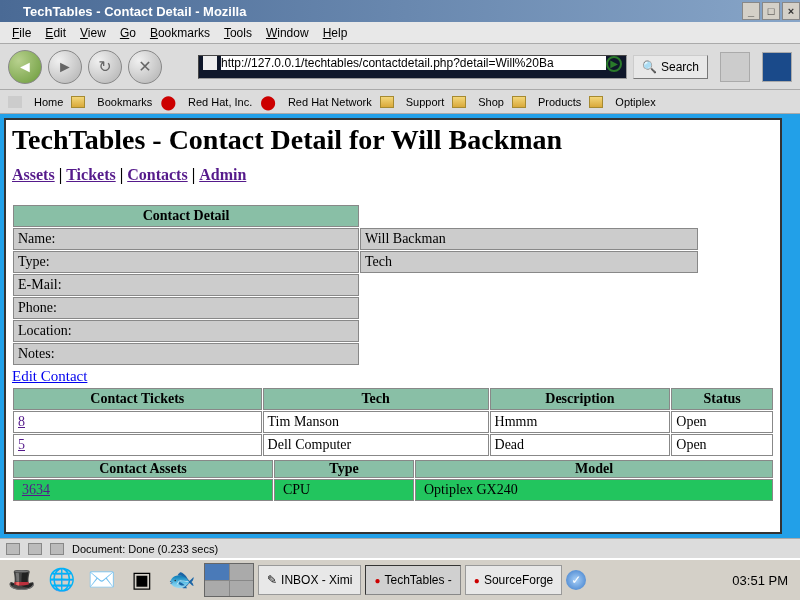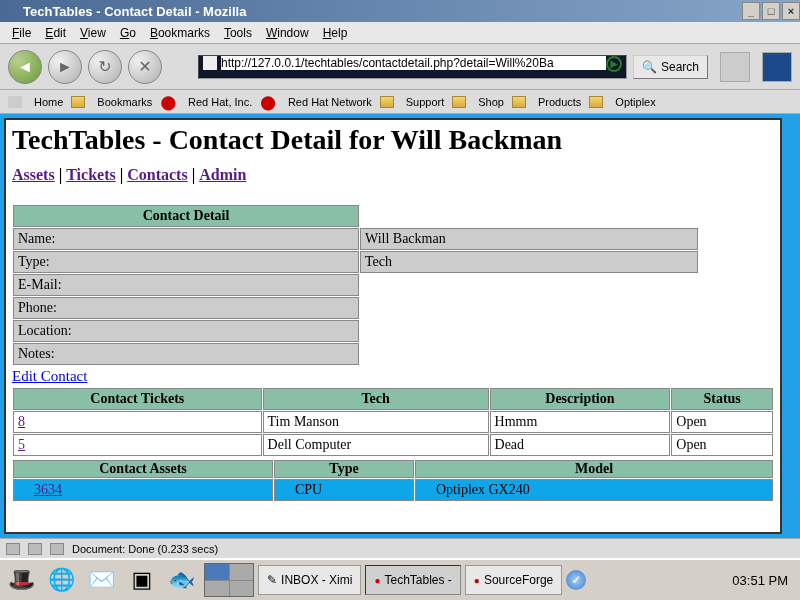--- a/index.html
+++ b/index.html
@@ -51,21 +51,21 @@
 .tickets th { background: #89bfa6; border: 1px solid #888; font-family: "Times New Roman", serif; font-size: 14px; font-weight: bold; padding: 2px; }
 .tickets td { background: #ffffff; border: 1px solid #888; font-family: "Times New Roman", serif; font-size: 14px; padding: 2px 4px; }
 .tickets td a { color: #551a8b; text-decoration: underline; }
 .tickets .c1 { width: 220px; }
 .tickets .c2 { width: 200px; }
 .tickets .c3 { width: 160px; }
 .tickets .c4 { width: 90px; }
 
 .assets { border-collapse: separate; border-spacing: 1px; width: 100%; margin-top: 2px; }
 .assets th { background: #89bfa6; border: 1px solid #888; font-family: "Times New Roman", serif; font-size: 14px; font-weight: bold; padding: 0; }
-.assets td { background: #0ea5e9; border: 1px solid #888; font-family: "Times New Roman", serif; font-size: 14px; padding: 2px 20px; }
+.assets td { background: #22c55e; border: 1px solid #888; font-family: "Times New Roman", serif; font-size: 14px; padding: 2px 8px; }
 .assets td a { color: #551a8b; text-decoration: underline; }
 
 
 .statusbar { background: #dcdcdc; height: 20px; border-top: 1px solid #aaa; display: flex; align-items: center; padding: 0 6px; font-size: 11px; gap: 8px; }
 .statusbar .sicon { width: 14px; height: 12px; background: #bbb; border: 1px solid #888; }
 
 
 .taskbar { position: absolute; bottom: 0; left: 0; right: 0; height: 42px; background: #d4d0c8; border-top: 2px solid #fff; display: flex; align-items: center; padding: 0 4px; gap: 4px; }
 .taskicon { width: 36px; height: 34px; display: flex; align-items: center; justify-content: center; font-size: 22px; }
 .redhat { color: #c00; }

